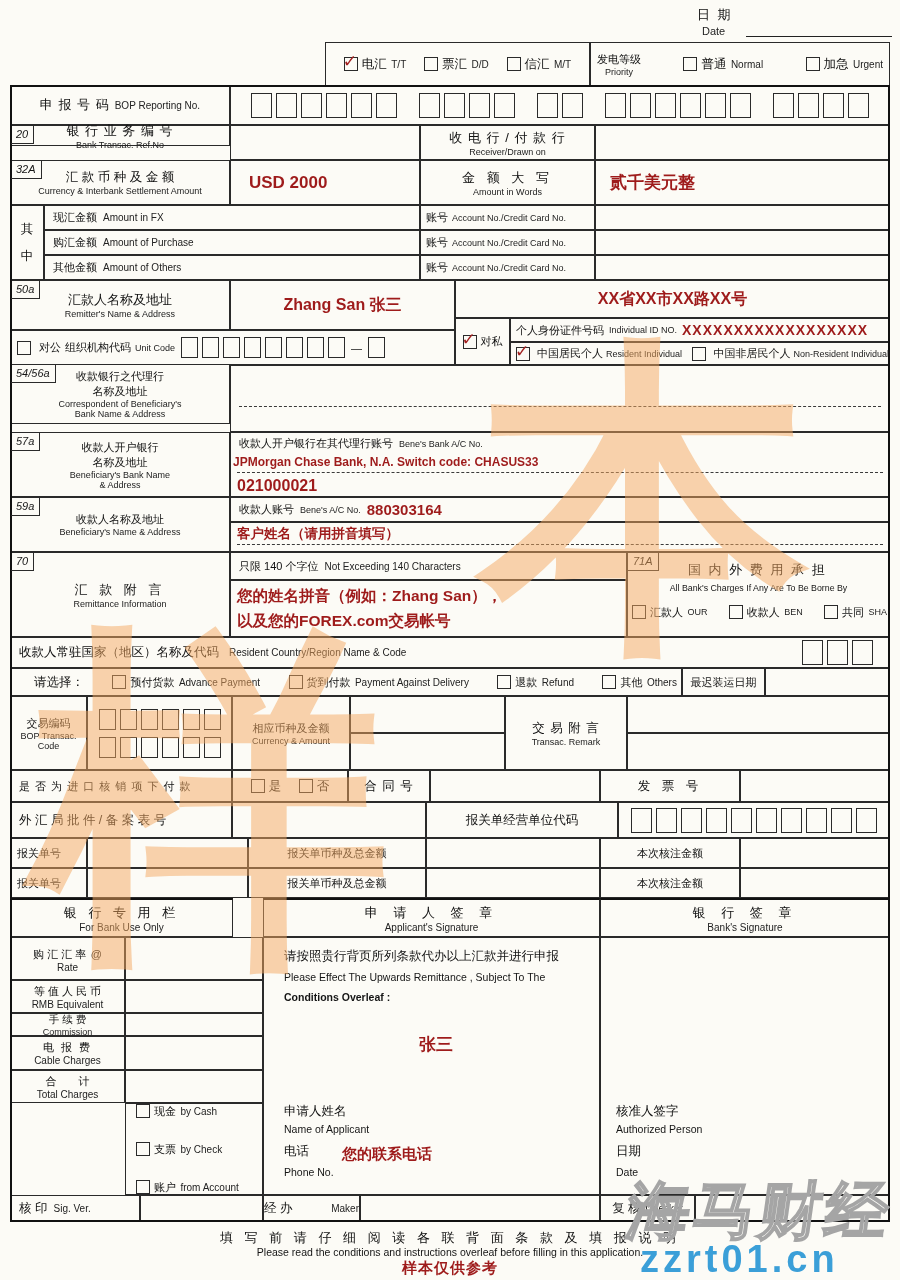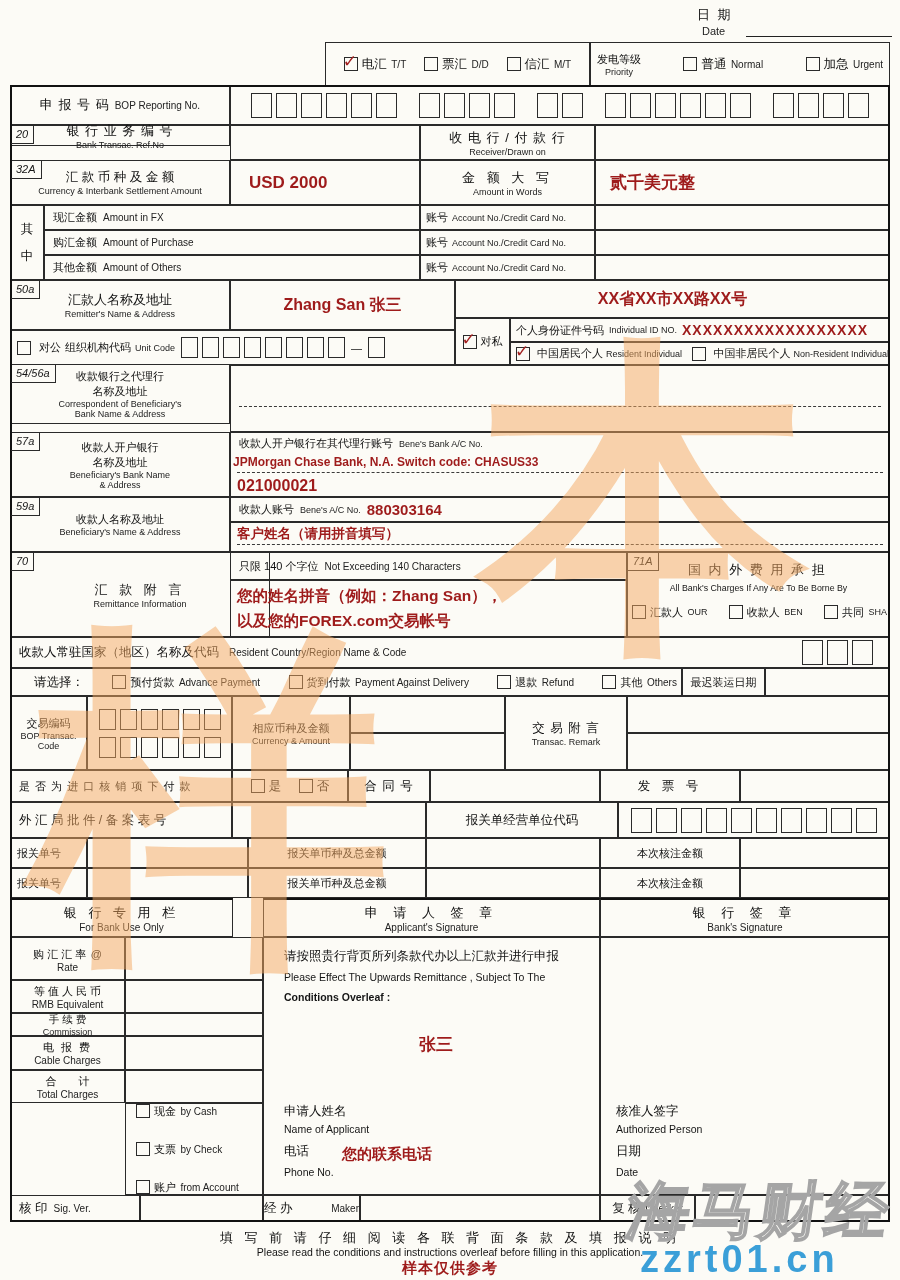--- a/index.html
+++ b/index.html
@@ -240,21 +240,21 @@
   <div class="c fr" style="left:230px;top:497px;width:660px;height:25px;padding-left:8px;gap:6px">
     <span class="cns">收款人账号</span>
     <span class="ens">Bene's A/C No.</span>
     <span class="red" style="font-size:15px">880303164</span>
   </div>
   <div class="c" style="left:230px;top:522px;width:660px;height:30px">
     <div class="a red" style="left:6px;top:2px;font-size:13.5px">客户姓名（请用拼音填写）</div>
     <div class="dash" style="left:6px;right:6px;top:21px"></div>
   </div>
 
-  <div class="c fc" style="left:10px;top:552px;width:260px;height:85px">
+  <div class="c fc" style="left:10px;top:552px;width:220px;height:85px">
     <span class="no">70</span>
     <span class="cnb ls3">汇 款 附 言</span>
       <span class="ens">Remittance Information</span>
   </div>
   <div class="c fr" style="left:230px;top:552px;width:397px;height:28px;padding-left:8px;gap:6px">
     <span class="cns">只限 140 个字位</span>
       <span class="en">Not Exceeding 140 Characters</span>
   </div>
   <div class="c" style="left:230px;top:580px;width:397px;height:57px">
     <div class="a red" style="left:6px;top:5px;font-size:15.5px">您的姓名拼音（例如：Zhang San），</div>

